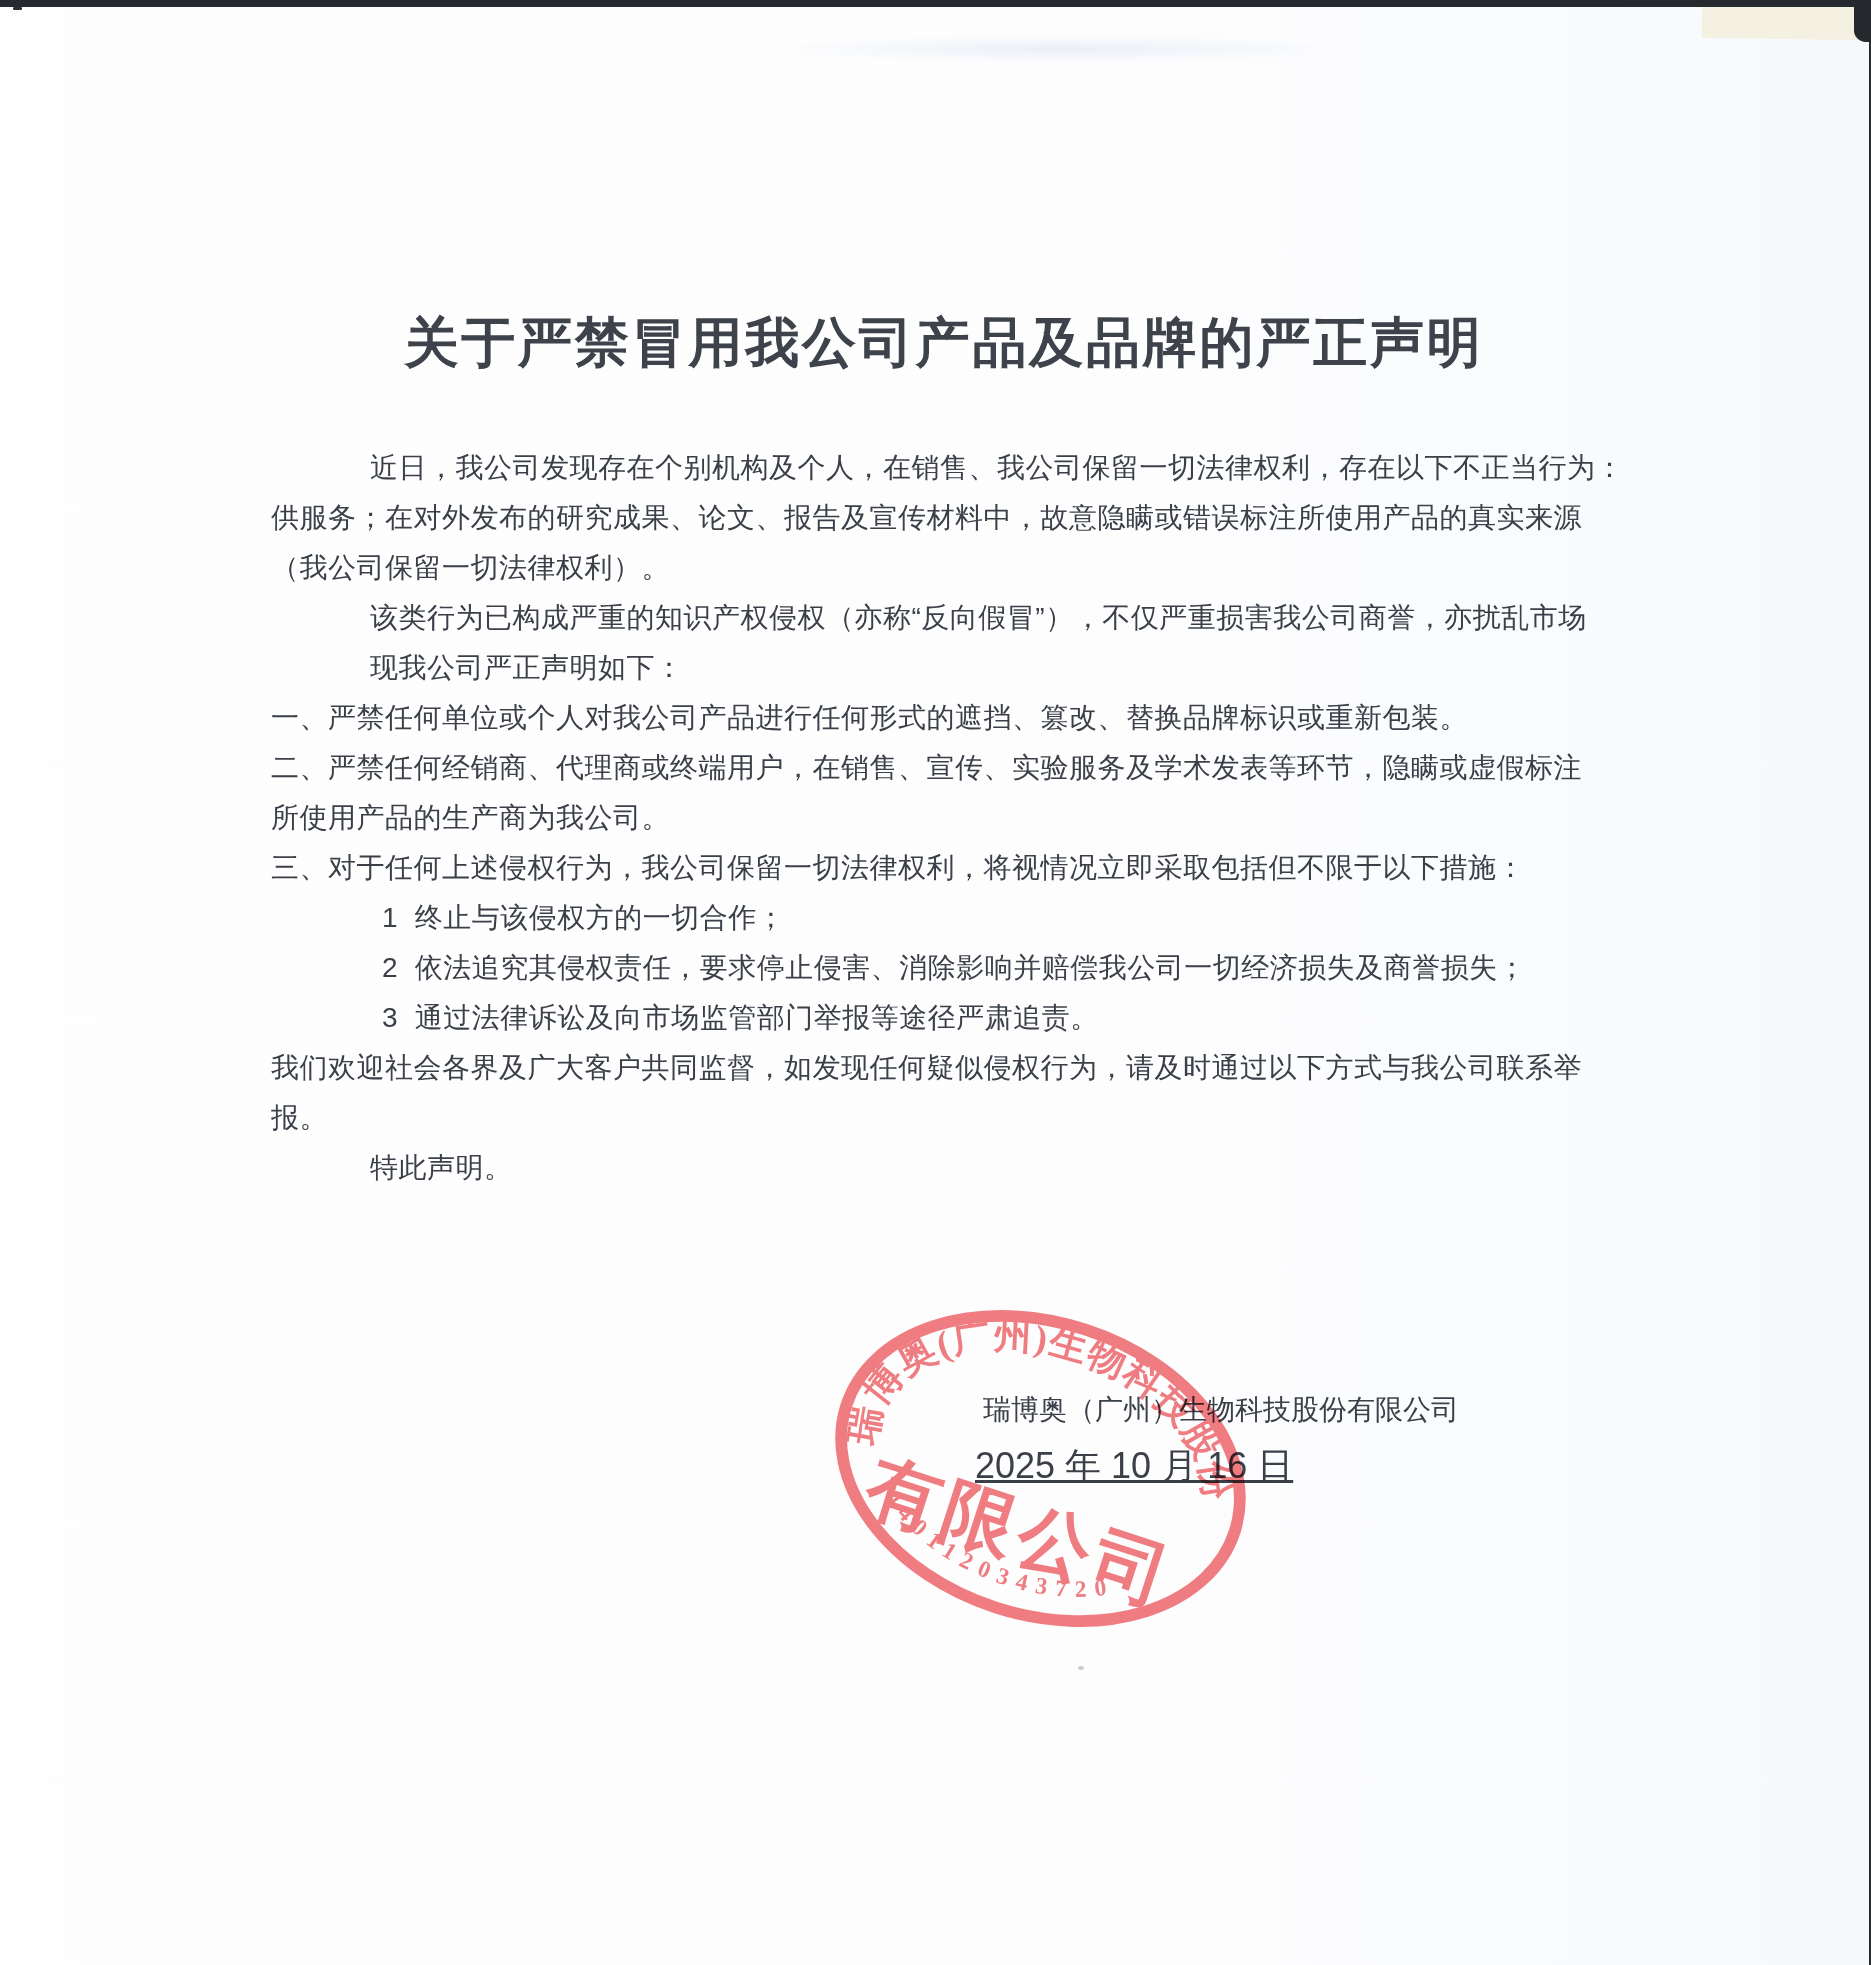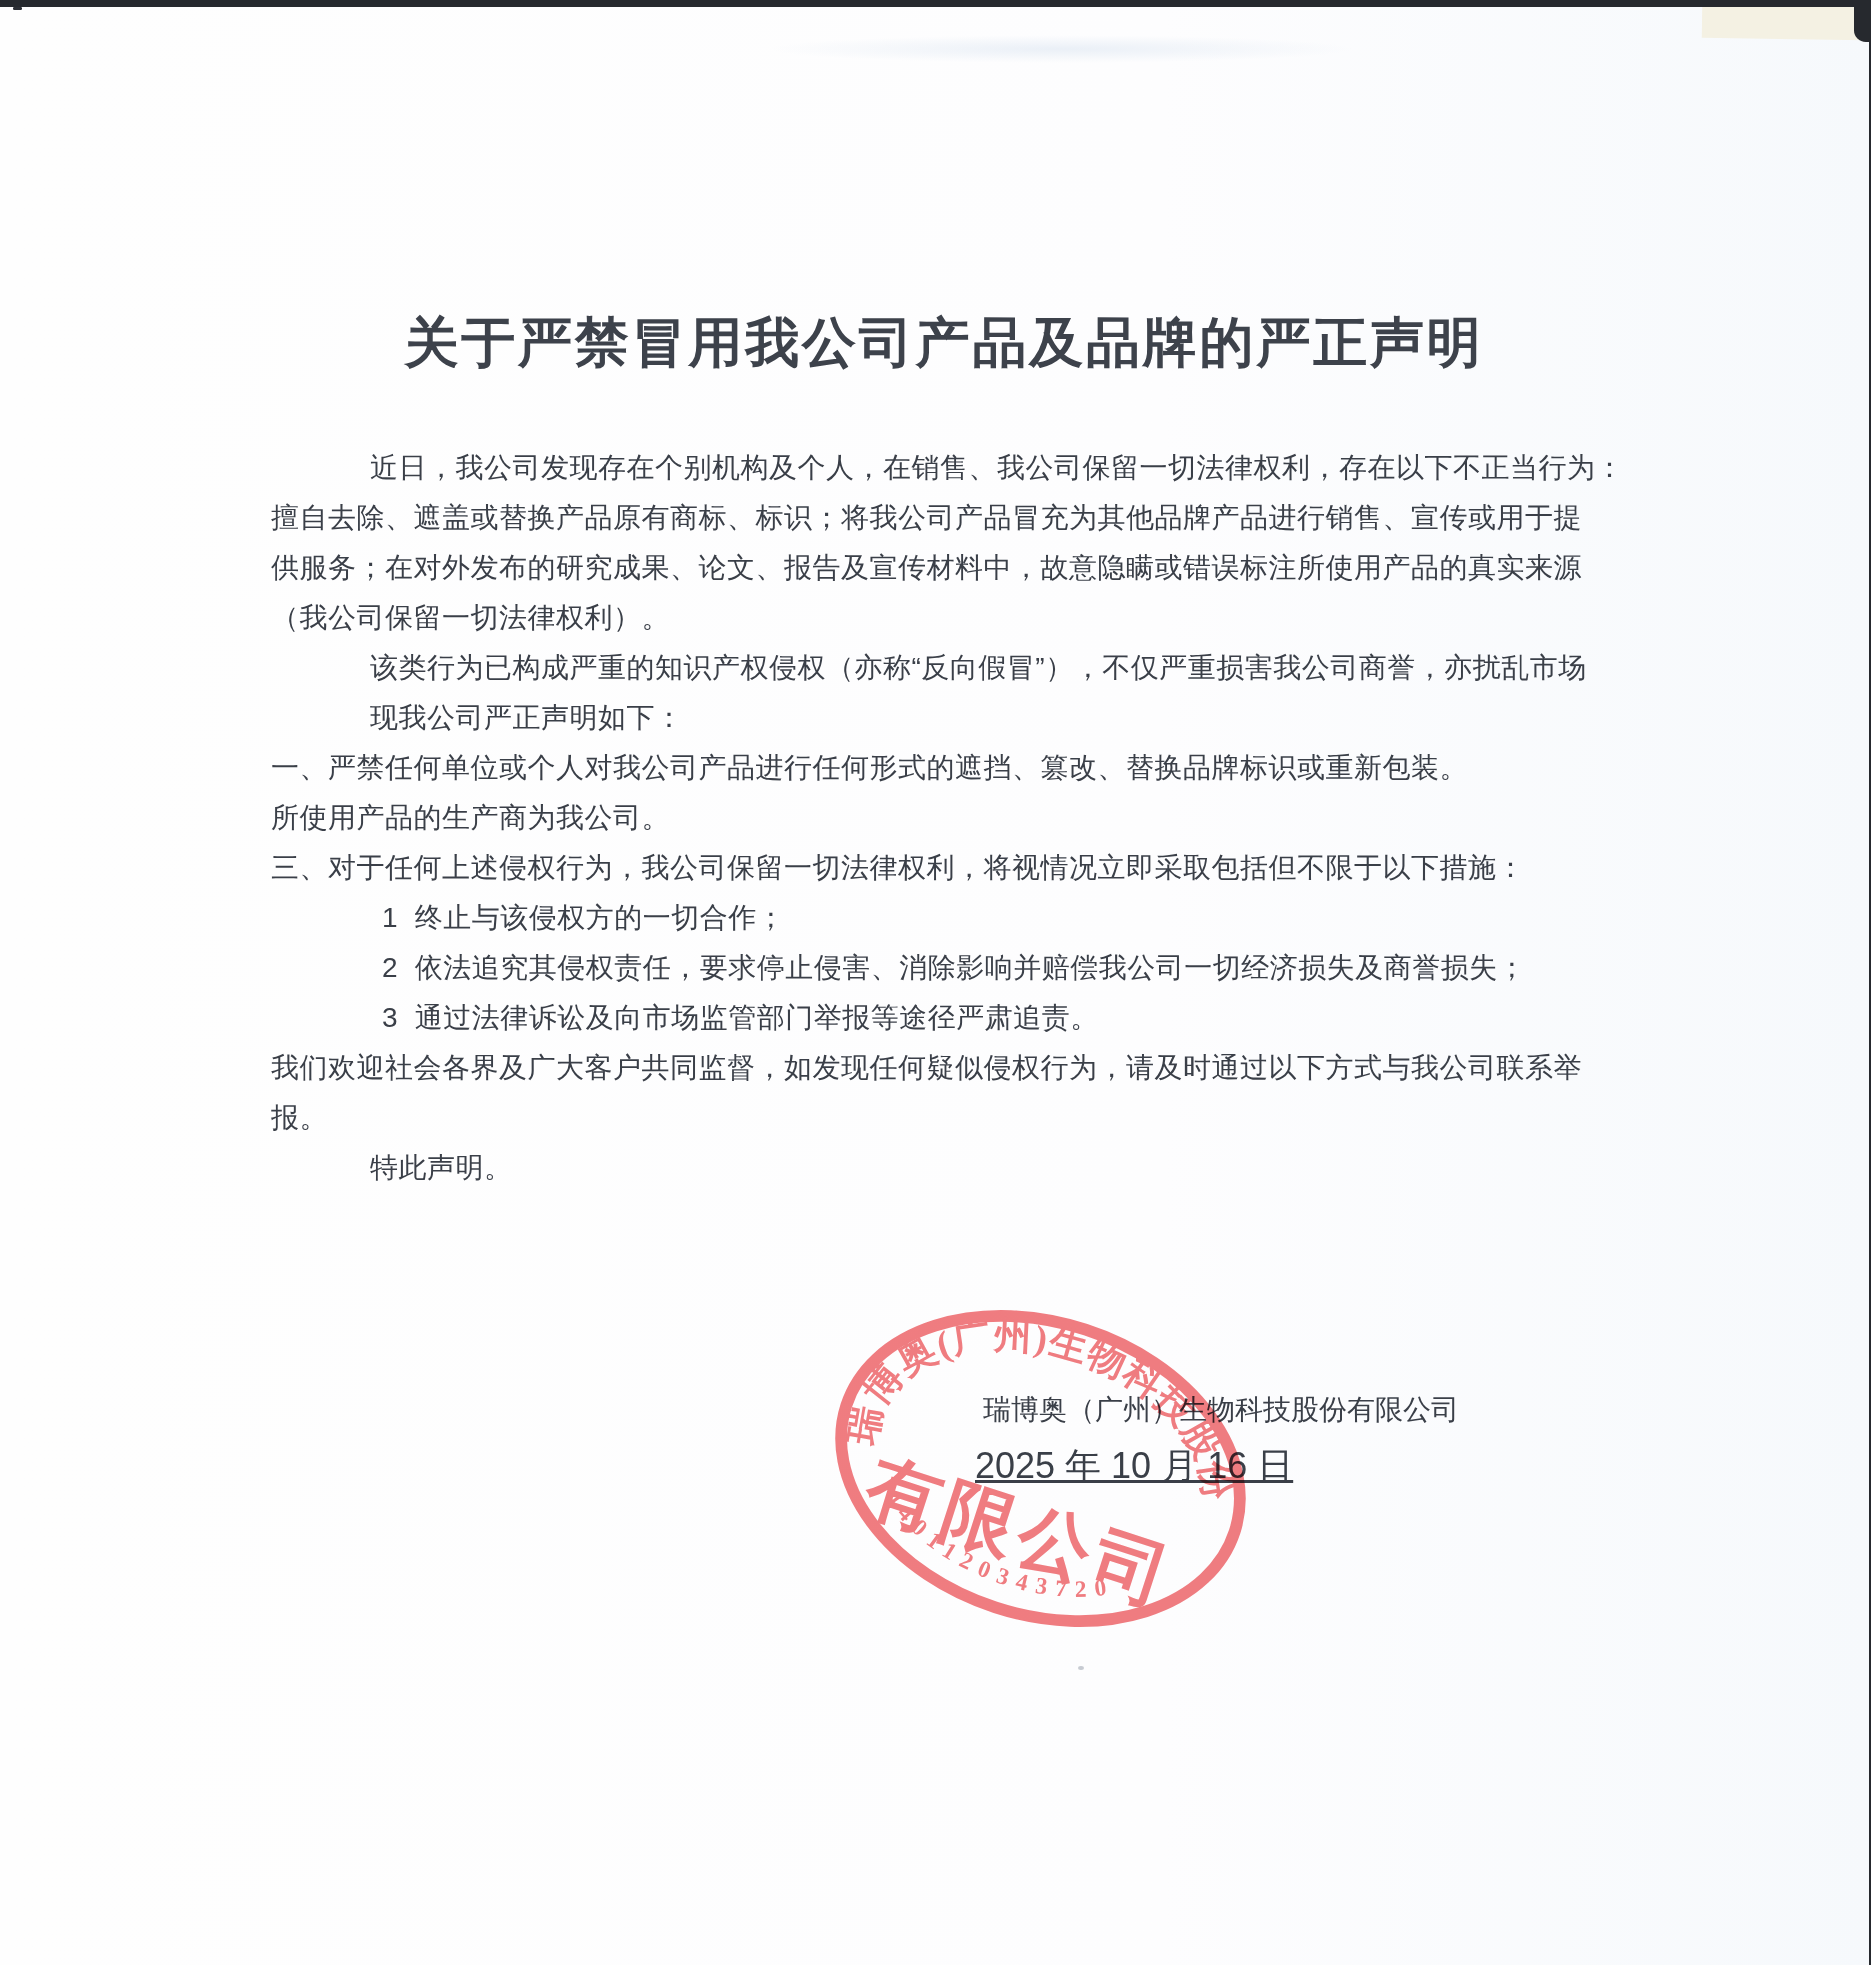--- a/index.html
+++ b/index.html
@@ -50,26 +50,26 @@
   <div class="corner-tr"></div>
   <div class="edge-nub"></div>
   <div class="smudge"></div>
 
   <div class="speck s3"></div>
 
   <div class="doc-title">关于严禁冒用我公司产品及品牌的严正声明</div>
 
   <div class="doc-body">
       <div class="line indent">近日，我公司发现存在个别机构及个人，在销售、我公司保留一切法律权利，存在以下不正当行为：</div>
-      <div class="line">擅自去除、遮盖或替换产品原有商标、标识；将我公司产品冒充为其他品牌产品进行销售、宣传或用于提</div>
       <div class="line">供服务；在对外发布的研究成果、论文、报告及宣传材料中，故意隐瞒或错误标注所使用产品的真实来源</div>
       <div class="line">（我公司保留一切法律权利）。</div>
       <div class="line indent">该类行为已构成严重的知识产权侵权（亦称“反向假冒”），不仅严重损害我公司商誉，亦扰乱市场</div>
       <div class="line indent">现我公司严正声明如下：</div>
       <div class="line">一、严禁任何单位或个人对我公司产品进行任何形式的遮挡、篡改、替换品牌标识或重新包装。</div>
+      <div class="line">二、严禁任何经销商、代理商或终端用户，在销售、宣传、实验服务及学术发表等环节，隐瞒或虚假标注</div>
       <div class="line">所使用产品的生产商为我公司。</div>
       <div class="line">三、对于任何上述侵权行为，我公司保留一切法律权利，将视情况立即采取包括但不限于以下措施：</div>
       <div class="line sub">1  终止与该侵权方的一切合作；</div>
       <div class="line sub">2  依法追究其侵权责任，要求停止侵害、消除影响并赔偿我公司一切经济损失及商誉损失；</div>
       <div class="line sub">3  通过法律诉讼及向市场监管部门举报等途径严肃追责。</div>
       <div class="line">我们欢迎社会各界及广大客户共同监督，如发现任何疑似侵权行为，请及时通过以下方式与我公司联系举</div>
       <div class="line">报。</div>
       <div class="line indent">特此声明。</div>
     </div>
 

